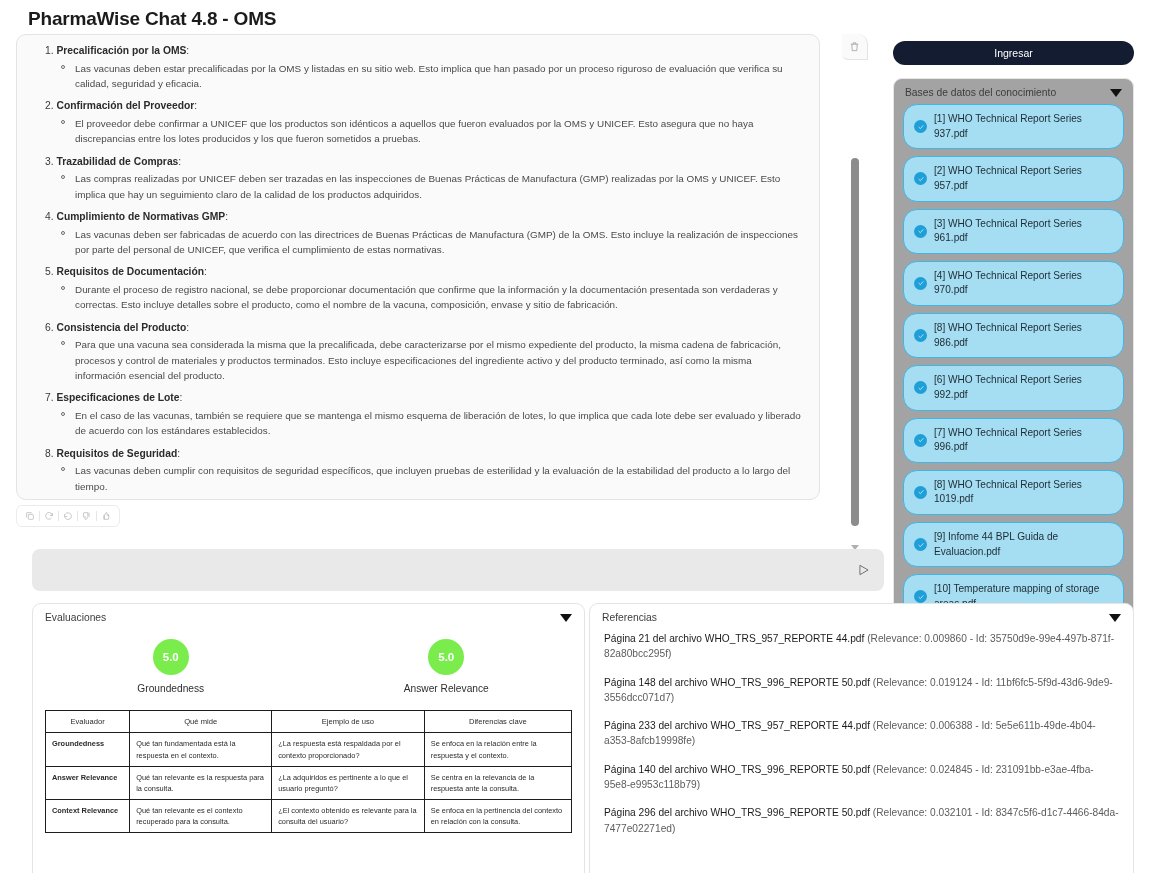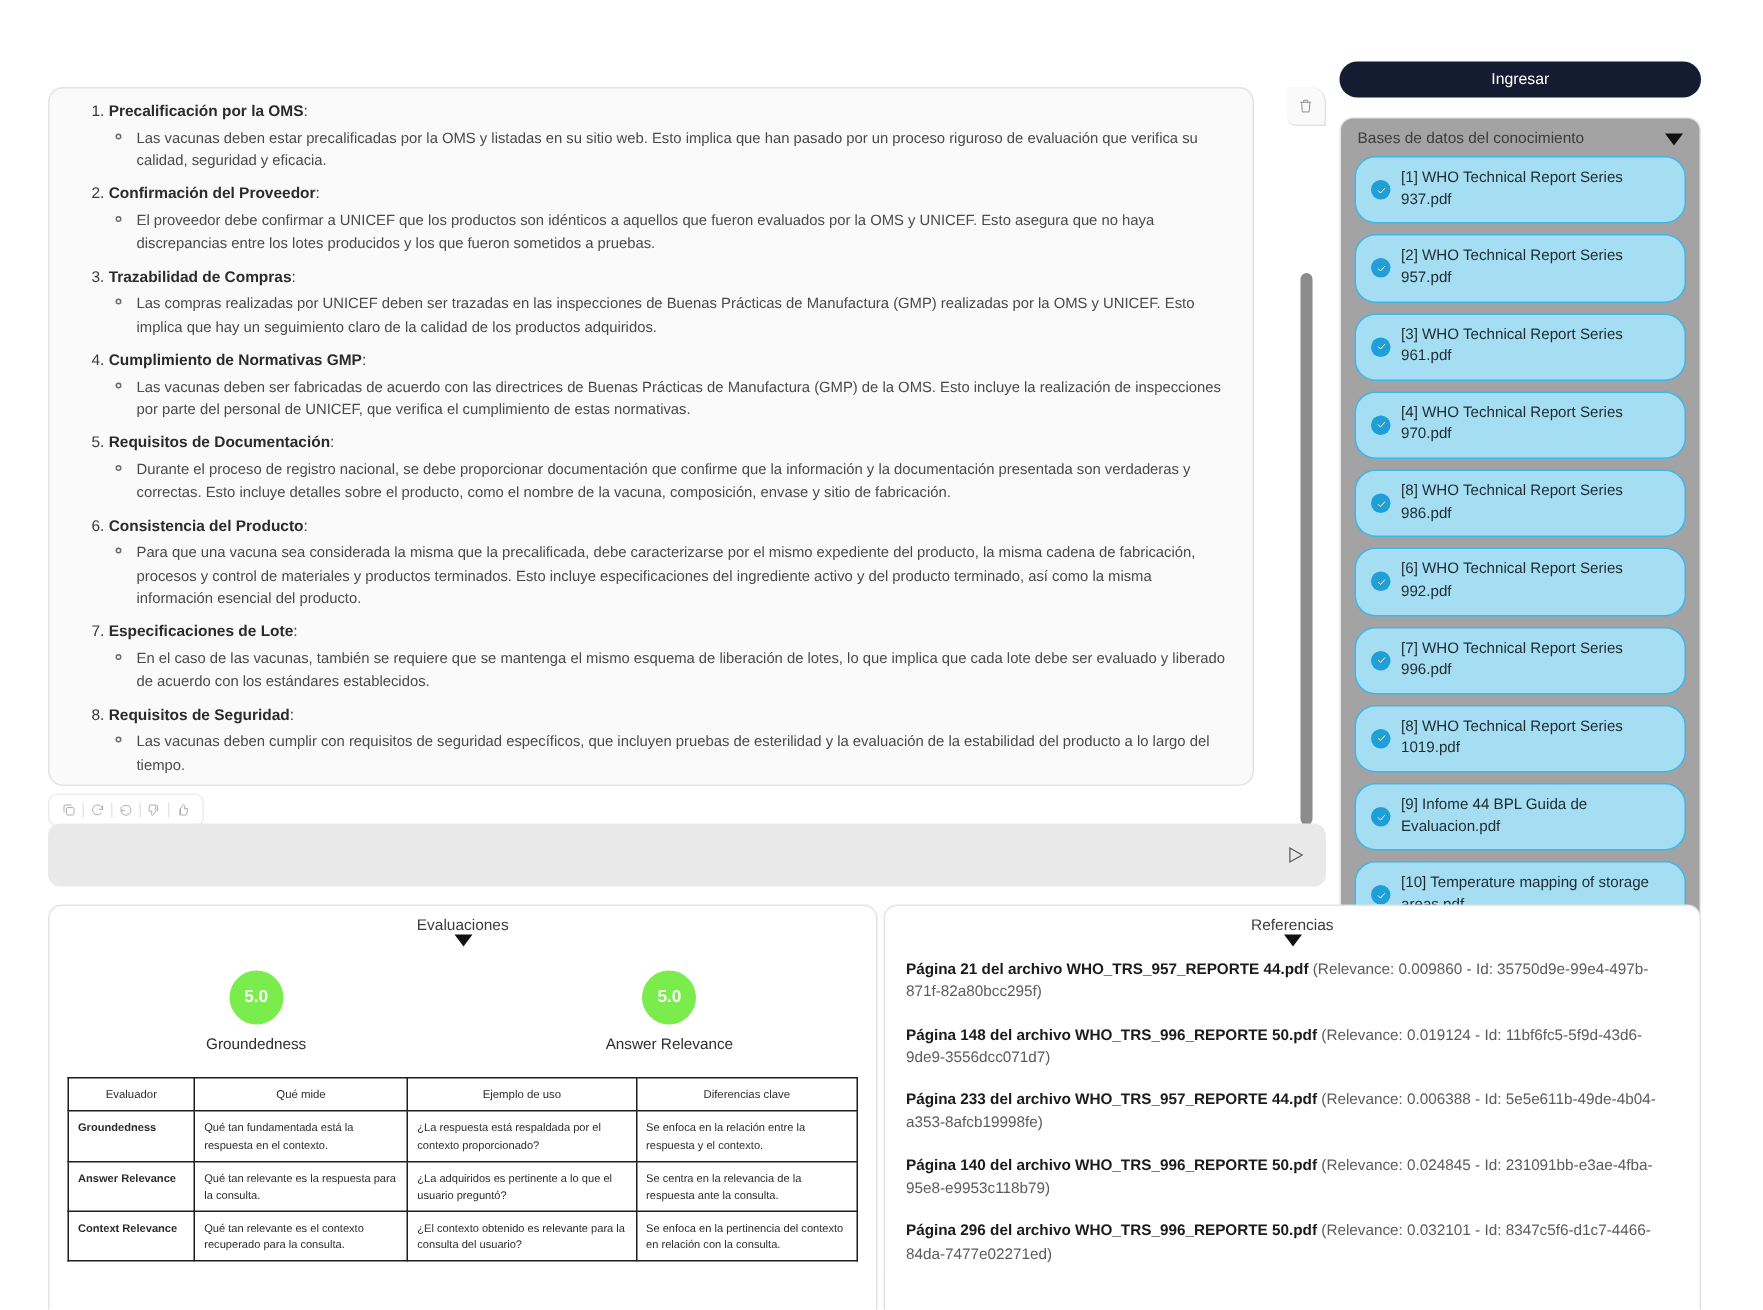--- a/index.html
+++ b/index.html
@@ -13,21 +13,21 @@
   .page { position: relative; width: 1175px; height: 873px; background:#fff; }
 
   
   .app-title {
     position: absolute; left: 28px; top: 8px;
     font-size: 19px; font-weight: bold; color: #1b1b1b;
     letter-spacing: -0.2px;
   }
 
   
-  .chat-col { position: absolute; left: 32px; top: 34px; width: 852px; margin-top: 24px; }
+  .chat-col { position: absolute; left: 16px; top: 34px; width: 852px; }
 
   .msg-wrap { position: relative; }
   .msg-bubble {
     position: relative;
     background: #fafafa;
     border: 1px solid #e3e3e3;
     border-radius: 10px;
     width: 804px;
     height: 466px;
     overflow: hidden;
@@ -185,21 +185,20 @@
   .panel {
     position: absolute;
     background: #ffffff;
     border: 1px solid #e4e4e4;
     border-radius: 9px;
     overflow: hidden;
   }
   .panel-head {
     display: flex; align-items: center; justify-content: space-between;
     padding: 8px 12px 2px 12px;
-    flex-direction: column;
   }
   .panel-head .lbl { font-size: 10.3px; color: #3c3c3c; }
 
   #evals-panel { left: 32px; top: 603px; width: 553px; height: 280px; }
   .scores {
     display: flex; align-items: flex-start;
     padding: 14px 0 0 0;
   }
   .score-cell { flex: 1; display: flex; flex-direction: column; align-items: center; justify-content: flex-end; }
   .score-cell.c1 { margin-top: 0px; }
@@ -232,28 +231,29 @@
   .eval-table col.c2 { width: 27%; }
   .eval-table col.c3 { width: 29%; }
   .eval-table col.c4 { width: 28%; }
 
   #refs-panel { left: 589px; top: 603px; width: 545px; height: 280px; }
   .ref-list { padding: 6px 14px 0 14px; }
   .ref-item {
     font-size: 10.2px; line-height: 1.5; color: #555;
     margin-bottom: 13px;
   }
-  .ref-item .ttl { font-weight: bold; color: #1b1b1b; }
+  .ref-item .ttl { font-weight: normal; color: #1b1b1b; }
   .ref-item .meta { color: #5c5c5c; }
 </style>
 </head>
 <body>
 
 <div class="page">
 
+  <div class="app-title">PharmaWise Chat 4.8 - OMS</div>
 
   <div class="chat-col">
 
     <div class="msg-wrap">
       <div class="msg-bubble">
         <div class="md" id="md-body">
             <div class="num-item">1. <b>Precalificación por la OMS</b>:</div>
             <div class="sub-item"><span class="bullet"></span><span>Las vacunas deben estar precalificadas por la OMS y listadas en su sitio web. Esto implica que han pasado por un proceso riguroso de evaluación que verifica su calidad, seguridad y eficacia.</span></div>
             <div class="num-item">2. <b>Confirmación del Proveedor</b>:</div>
             <div class="sub-item"><span class="bullet"></span><span>El proveedor debe confirmar a UNICEF que los productos son idénticos a aquellos que fueron evaluados por la OMS y UNICEF. Esto asegura que no haya discrepancias entre los lotes producidos y los que fueron sometidos a pruebas.</span></div>

